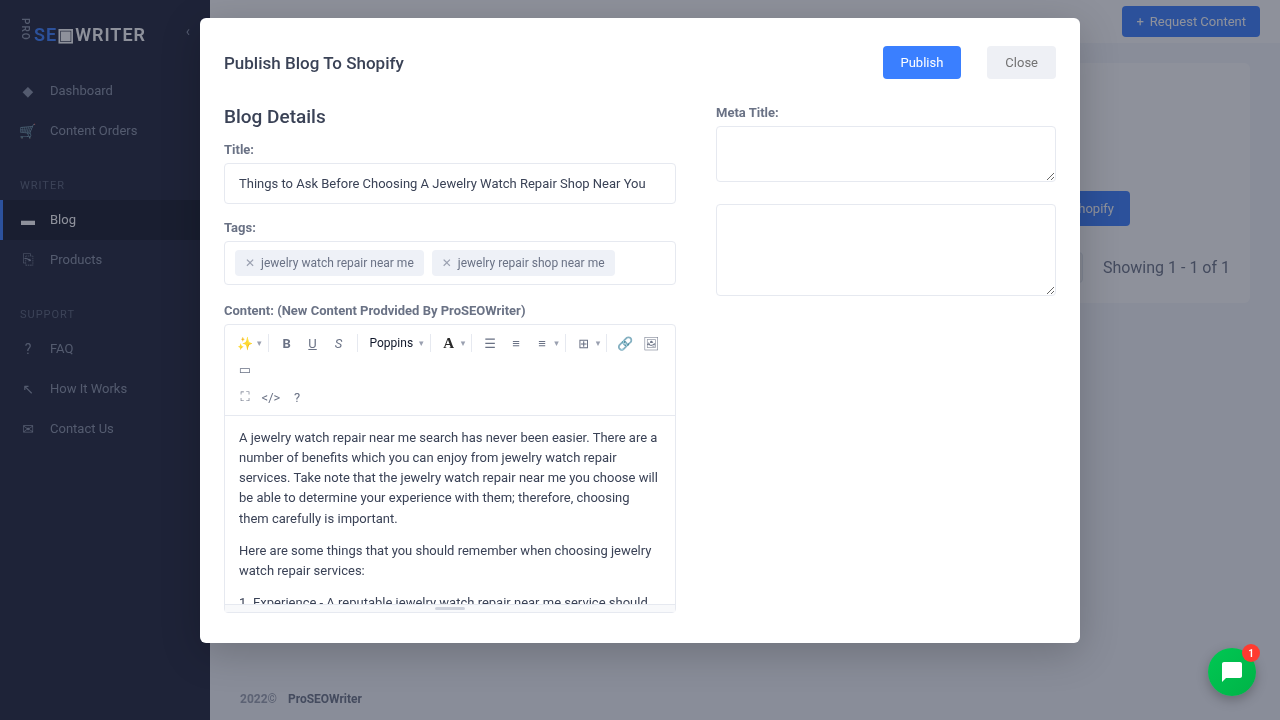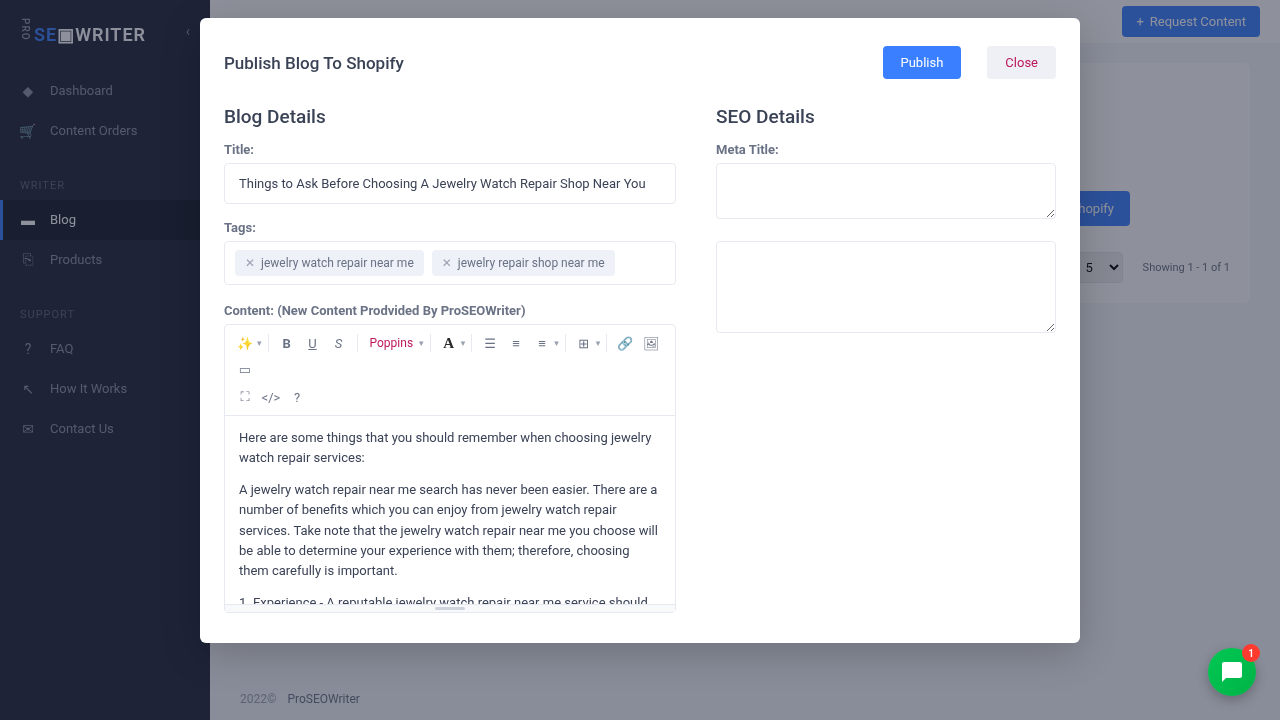--- a/index.html
+++ b/index.html
@@ -21,52 +21,52 @@
 
 .main { position: absolute; left: 210px; top: 0; right: 0; bottom: 0; background: #f5f7fa; }
 .top-bar { height: 43px; background: #fff; display: flex; justify-content: flex-end; align-items: center; padding: 0 20px; }
 .request-btn { background: #3a7fff; color: #fff; border: none; padding: 8px 14px; border-radius: 4px; font-size: 13px; display: flex; align-items: center; gap: 6px; cursor: pointer; }
 
 .page-body { padding: 20px 30px; }
 .card { background: #fff; border-radius: 6px; padding: 30px; }
 .publish-shopify-btn { background: #3a7fff; color: #fff; border: none; padding: 10px 16px; border-radius: 4px; font-size: 13px; }
 .pagination { display: flex; justify-content: flex-end; align-items: center; gap: 20px; margin-top: 20px; }
 .page-select { padding: 6px 12px; border: 1px solid #e0e4ec; border-radius: 4px; font-size: 13px; }
-.showing-text { font-size: 11px; color: #6a7285; }
-
-.footer { position: absolute; bottom: 0; left: 210px; right: 12px; padding: 14px 30px; font-size: 12px; color: #9aa0b0; }
+.showing-text { font-size: 16px; color: #6a7285; }
+
+.footer { position: absolute; bottom: 0; left: 210px; right: 12px; padding: 14px 30px; font-size: 12px; color: #9aa0b0; font-weight: bold; }
 .footer .brand { color: #6a7285; margin-left: 8px; }
 
 .overlay { position: absolute; inset: 0; background: rgba(30, 35, 56, 0.5); z-index: 50; }
 
 .modal { position: absolute; z-index: 60; left: 200px; top: 18px; width: 880px; background: #fff; border-radius: 6px; box-shadow: 0 10px 40px rgba(0,0,0,0.2); padding: 28px 24px 30px; }
 .modal-header { display: flex; justify-content: space-between; align-items: center; margin-bottom: 26px; }
 .modal-title { font-size: 17px; font-weight: 500; color: #3a4256; }
 .modal-actions { display: flex; gap: 26px; }
 .btn-publish { background: #3a7fff; color: #fff; border: none; padding: 9px 18px; border-radius: 4px; font-size: 13px; cursor: pointer; }
-.btn-close { background: #eef0f5; color: #be185d; border: none; padding: 9px 18px; border-radius: 4px; font-size: 13px; cursor: pointer; }
+.btn-close { background: #eef0f5; color: #737373; border: none; padding: 9px 18px; border-radius: 4px; font-size: 13px; cursor: pointer; }
 
 .modal-body { display: flex; gap: 40px; }
 .col-left { flex: 1; min-width: 0; }
 .col-right { width: 340px; }
 .section-title { font-size: 19px; font-weight: 500; color: #3a4256; margin-bottom: 14px; }
 .field-label { font-size: 13px; color: #6a7285; margin-bottom: 6px; display: block; font-weight: bold; }
 .text-input { width: 100%; padding: 12px 14px; border: 1px solid #e6e9f0; border-radius: 4px; font-size: 13px; color: #3a4256; margin-bottom: 16px; }
 .textarea { width: 100%; min-height: 46px; padding: 12px 14px; border: 1px solid #e6e9f0; border-radius: 4px; font-size: 13px; resize: vertical; margin-bottom: 18px; }
 .textarea.tall { min-height: 92px; }
 
 .tags-box { border: 1px solid #e6e9f0; border-radius: 4px; padding: 8px 10px; display: flex; gap: 8px; flex-wrap: wrap; margin-bottom: 18px; }
 .tag { background: #eef1f7; border-radius: 4px; padding: 6px 10px; font-size: 12px; color: #6a7285; display: flex; align-items: center; gap: 6px; }
 .tag-x { color: #9aa0b0; cursor: pointer; font-size: 12px; }
 
 .editor-wrap { border: 1px solid #e6e9f0; border-radius: 4px; }
 .toolbar { border-bottom: 1px solid #e6e9f0; padding: 6px 8px; display: flex; flex-wrap: wrap; gap: 2px; align-items: center; }
 .tb-btn { width: 24px; height: 24px; display: inline-flex; align-items: center; justify-content: center; font-size: 13px; color: #6a7285; cursor: pointer; border-radius: 3px; }
 .tb-sep { width: 1px; height: 18px; background: #e6e9f0; margin: 0 4px; }
-.tb-select { font-size: 12px; color: #be185d; padding: 3px 6px; border: none; background: transparent; cursor: pointer; }
+.tb-select { font-size: 12px; color: #0f172a; padding: 3px 6px; border: none; background: transparent; cursor: pointer; }
 .tb-font-a { font-family: serif; font-weight: bold; font-size: 15px; color: #2a2a2a; }
 .tb-dd { font-size: 9px; color: #9aa0b0; margin-left: -2px; }
 .editor-content { padding: 12px 14px; font-size: 13px; color: #3a4256; line-height: 1.55; height: 188px; overflow: hidden; }
 .editor-content p { margin-bottom: 12px; }
 .editor-handle { height: 8px; background: #f8f9fb; border-top: 1px solid #e6e9f0; display: flex; justify-content: center; align-items: center; }
 .editor-handle::before { content: ''; width: 30px; height: 3px; background: #d0d4de; border-radius: 2px; }
 
 .chat-bubble { position: absolute; right: 24px; bottom: 24px; width: 48px; height: 48px; border-radius: 50%; background: linear-gradient(135deg, #00c853, #00b347); display: flex; align-items: center; justify-content: center; z-index: 70; box-shadow: 0 4px 12px rgba(0,0,0,0.25); }
 .chat-badge { position: absolute; top: -4px; right: -4px; background: #ff3b30; color: #fff; font-size: 10px; font-weight: 600; width: 18px; height: 18px; border-radius: 50%; display: flex; align-items: center; justify-content: center; }
 </style>
@@ -203,29 +203,28 @@
           <span class="tb-sep"></span>
           <span class="tb-btn">🔗</span>
           <span class="tb-btn">🖼</span>
           <span class="tb-btn">▭</span>
           <div style="flex-basis:100%; height:0;"></div>
           <span class="tb-btn">⛶</span>
           <span class="tb-btn">&lt;/&gt;</span>
           <span class="tb-btn">?</span>
         </div>
         <div class="editor-content">
+          <p>A jewelry watch repair near me search has never been easier. There are a number of benefits which you can enjoy from jewelry watch repair services. Take note that the jewelry watch repair near me you choose will be able to determine your experience with them; therefore, choosing them carefully is important.</p>
           <p>Here are some things that you should remember when choosing jewelry watch repair services:</p>
-          <p>A jewelry watch repair near me search has never been easier. There are a number of benefits which you can enjoy from jewelry watch repair services. Take note that the jewelry watch repair near me you choose will be able to determine your experience with them; therefore, choosing them carefully is important.</p>
           <p>1. Experience - A reputable jewelry watch repair near me service should be backed up by years of experience in giving jewelry watches their best-repairing services. You don't want to work with any jewelry service provider who does not have enough experience in dealing with common issues associated with jewelry watches like losing time or getting scratches and dents on them. Some jewelry watch repair shops near me can provide</p>
         </div>
         <div class="editor-handle"></div>
       </div>
     </div>
     <div class="col-right">
-      <div class="section-title">SEO Details</div>
       <label class="field-label">Meta Title:</label>
       <textarea class="textarea" style=""></textarea>
       <textarea class="textarea tall" style=""></textarea>
     </div>
   </div>
 </div>
 
 <div class="chat-bubble">
   <svg width="24" height="24" viewBox="0 0 24 24" fill="#fff">
       <path d="M20 2H4c-1.1 0-2 .9-2 2v18l4-4h14c1.1 0 2-.9 2-2V4c0-1.1-.9-2-2-2z"></path>

